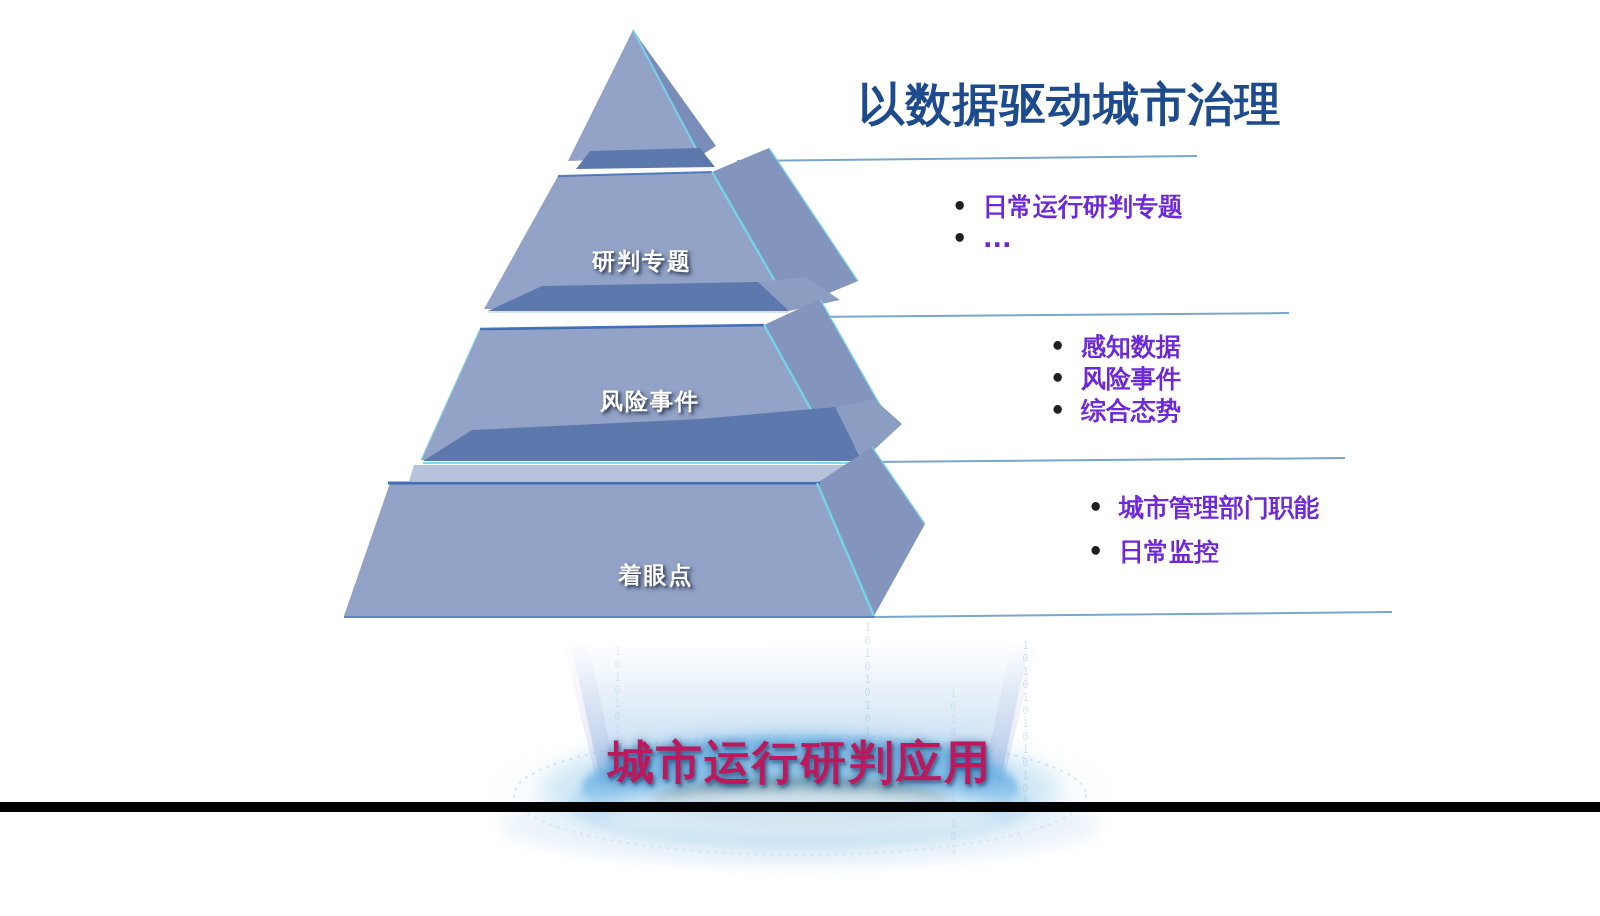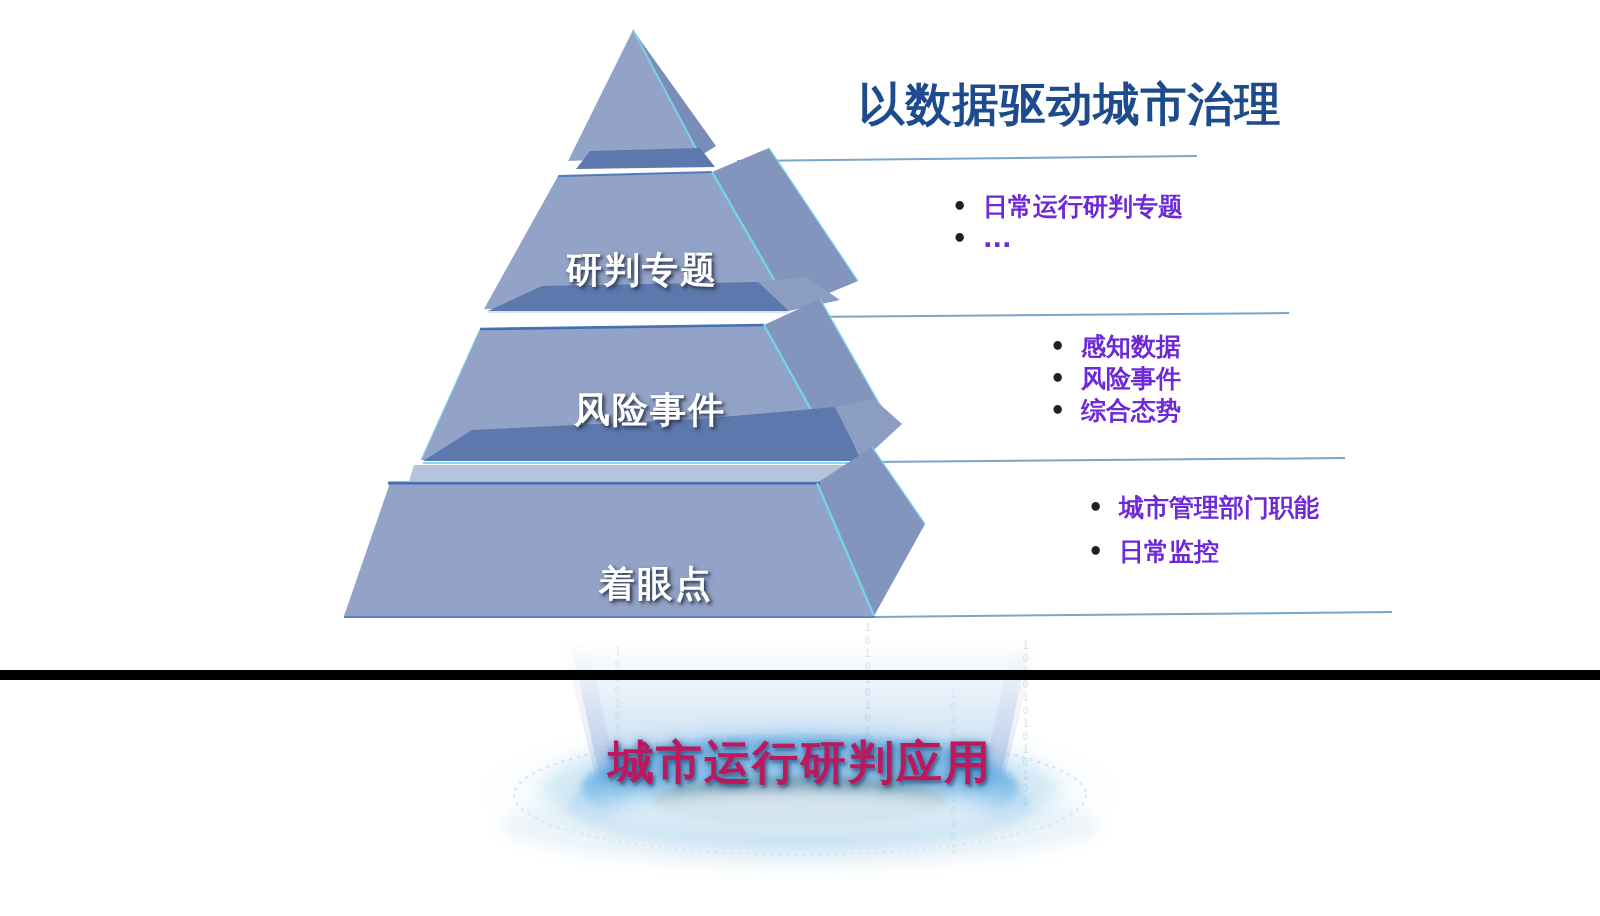--- a/index.html
+++ b/index.html
@@ -1,32 +1,32 @@
 <!DOCTYPE html>
 <html><head>
 <meta charset="utf-8">
 <style>
   html,body{margin:0;padding:0;}
   body{
     width:1600px;height:916px;position:relative;overflow:hidden;
     background:#ffffff;
     font-family:"DejaVu Sans","Liberation Sans",sans-serif;
   }
-  .stage{position:absolute;inset:0;width:1600px;height:680px;}
+  .stage{position:absolute;inset:0;width:1600px;height:812px;}
   svg.diagram{position:absolute;left:0;top:0;width:1600px;height:916px;}
 
   .page-title{
     position:absolute;left:845px;top:74px;width:450px;
     font-size:46px;font-weight:bold;color:#1d4b8d;
     text-align:center;letter-spacing:1px;white-space:nowrap;
   }
 
   .tier-label{
     position:absolute;width:300px;text-align:center;
-    font-weight:bold;color:#ffffff;font-size:36px;letter-spacing:2px;
+    font-weight:bold;color:#ffffff;font-size:23px;letter-spacing:2px;
     text-shadow:2px 2px 3px rgba(45,55,80,0.85), 3px 3px 5px rgba(45,55,80,0.45);
     white-space:nowrap;
   }
   .tier-label.t1{left:492px;top:246px;}
   .tier-label.t2{left:500px;top:386px;}
   .tier-label.t3{left:506px;top:560px;}
 
   ul.bullets{
     margin:0;padding:0;list-style:none;position:absolute;
     color:#6d28d9;font-size:25px;font-weight:600;

